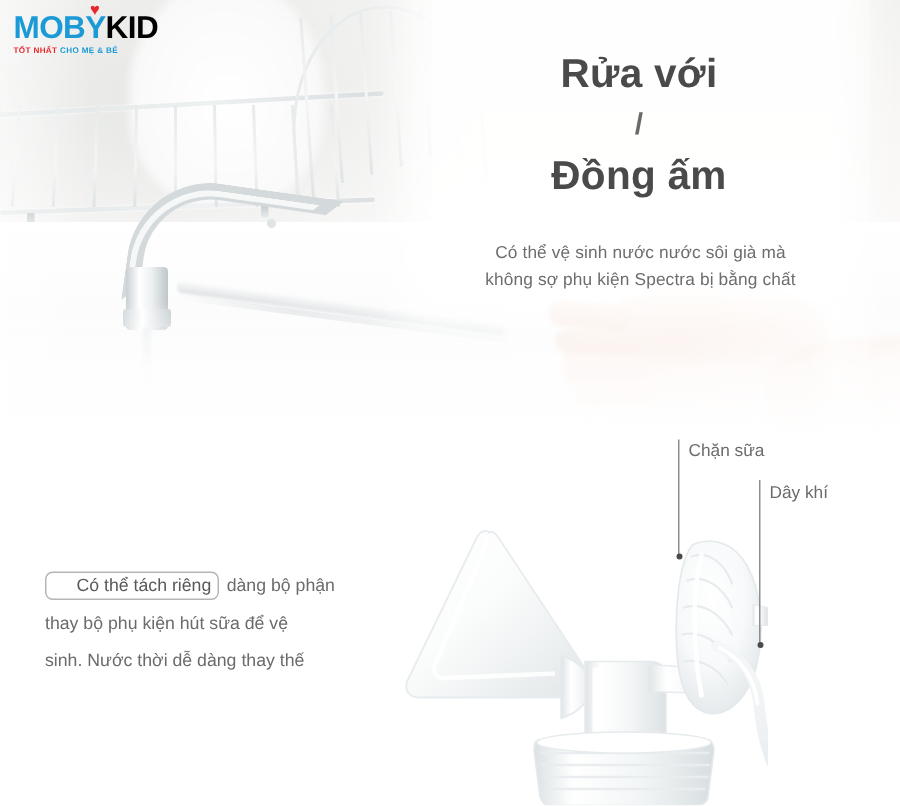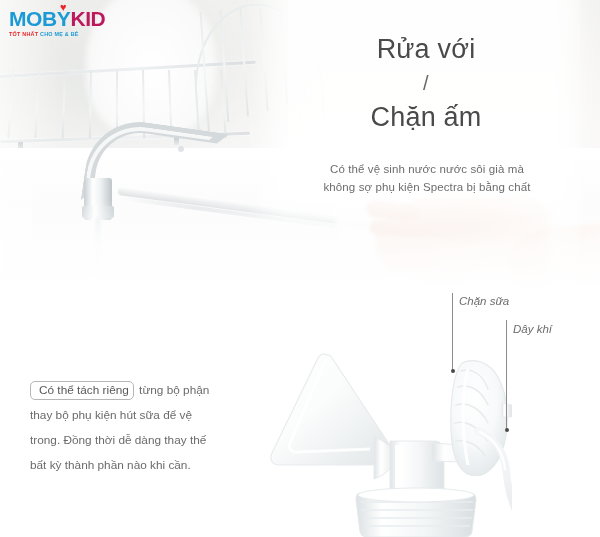--- a/index.html
+++ b/index.html
@@ -272,21 +272,21 @@
     white-space: nowrap;
   }
   .logo-wordmark {
     font-size: 21px;
     font-weight: bold;
     letter-spacing: -0.4px;
     position: relative;
     display: inline-block;
   }
   .logo-moby { color: #1b9ad6; }
-  .logo-kid  { color: #be185d; }
+  .logo-kid  { color: #000000; }
   .logo-heart {
     position: absolute;
     left: 51px; top: -5px;
     width: 9px; height: 9px;
     color: #e8262b;
     font-size: 11px;
     line-height: 9px;
   }
   .logo-tagline {
     margin-top: 3px;
@@ -300,21 +300,21 @@
 
   
   .headline {
     position: absolute;
     z-index: 45;
     left: 300px;
     top: 30px;
     width: 252px;
     text-align: center;
     color: #4a4a4a;
-    font-weight: 400;
+    font-weight: 700;
     font-size: 27px;
     line-height: 38px;
     letter-spacing: 0.2px;
   }
   .headline .slash {
     font-size: 20px;
     color: #6a6a6a;
     line-height: 30px;
     display: block;
   }
@@ -346,39 +346,38 @@
     width: 4px; height: 4px;
     background: #4a4a4a;
     border-radius: 50%;
   }
   .callout-text {
     position: absolute;
     color: #6b6b6b;
     font-size: 11.5px;
     line-height: 14px;
     white-space: nowrap;
-    font-style: italic;
   }
 
   
   .info-block {
     position: absolute;
     left: 30px;
     top: 378px;
     width: 215px;
     color: #6b6b6b;
     font-size: 11.8px;
     line-height: 25px;
     z-index: 30;
   }
   .tag-box {
     display: inline-block;
     border: 1px solid #b6b6b6;
     border-radius: 5px;
-    padding: 1px 4px 2px 8px;
+    padding: 1px 4px 2px 20px;
     line-height: 14px;
     color: #585858;
     margin-right: 2px;
   }
 
   
   .pump {
     position: absolute;
     left: 262px;
     top: 345px;
@@ -459,45 +458,44 @@
     </div>
     <div class="logo-tagline">
       <span class="tag-red">TỐT NHẤT</span>
       <span class="tag-blue">CHO MẸ &amp; BÉ</span>
     </div>
   </div>
 
   <div class="headline">
     <span>Rửa với</span>
     <span class="slash">/</span>
-    <span>Chặn ấm</span>
+    <span>Đồng ấm</span>
   </div>
 
   <div class="subtitle">
     <div>Có thể vệ sinh nước nước sôi già mà</div>
     <div>không sợ phụ kiện Spectra bị bằng chất</div>
   </div>
 
   <div class="callout" style="left:0;top:0;width:600px;height:537px;">
     <div class="callout-line" style="left:452px; top:293px; height:78px;"></div>
     <div class="callout-dot" style="left:450.5px; top:369px;"></div>
     <div class="callout-text" style="left:459px; top:294px;">Chặn sữa</div>
   </div>
 
   <div class="callout" style="left:0;top:0;width:600px;height:537px;">
     <div class="callout-line" style="left:506px; top:320px; height:110px;"></div>
     <div class="callout-dot" style="left:504.5px; top:428px;"></div>
     <div class="callout-text" style="left:513px; top:322px;">Dây khí</div>
   </div>
 
   <div class="info-block">
-    <span class="tag-box">Có thể tách riêng</span><span> từng bộ phận</span><br>
+    <span class="tag-box">Có thể tách riêng</span><span> dàng bộ phận</span><br>
     <span>thay bộ phụ kiện hút sữa để vệ</span><br>
-    <span>trong. Đồng thời dễ dàng thay thế</span><br>
-    <span>bất kỳ thành phần nào khi cần.</span>
+    <span>sinh. Nước thời dễ dàng thay thế</span><br>
   </div>
 
   <svg class="pump" viewBox="0 0 250 192">
     <defs>
       <linearGradient id="gFunnel" x1="0" y1="0" x2="1" y2="1">
         <stop offset="0%" stop-color="#ffffff"></stop>
         <stop offset="42%" stop-color="#fbfcfc"></stop>
         <stop offset="72%" stop-color="#eef1f2"></stop>
         <stop offset="100%" stop-color="#e0e5e7"></stop>
       </linearGradient>

